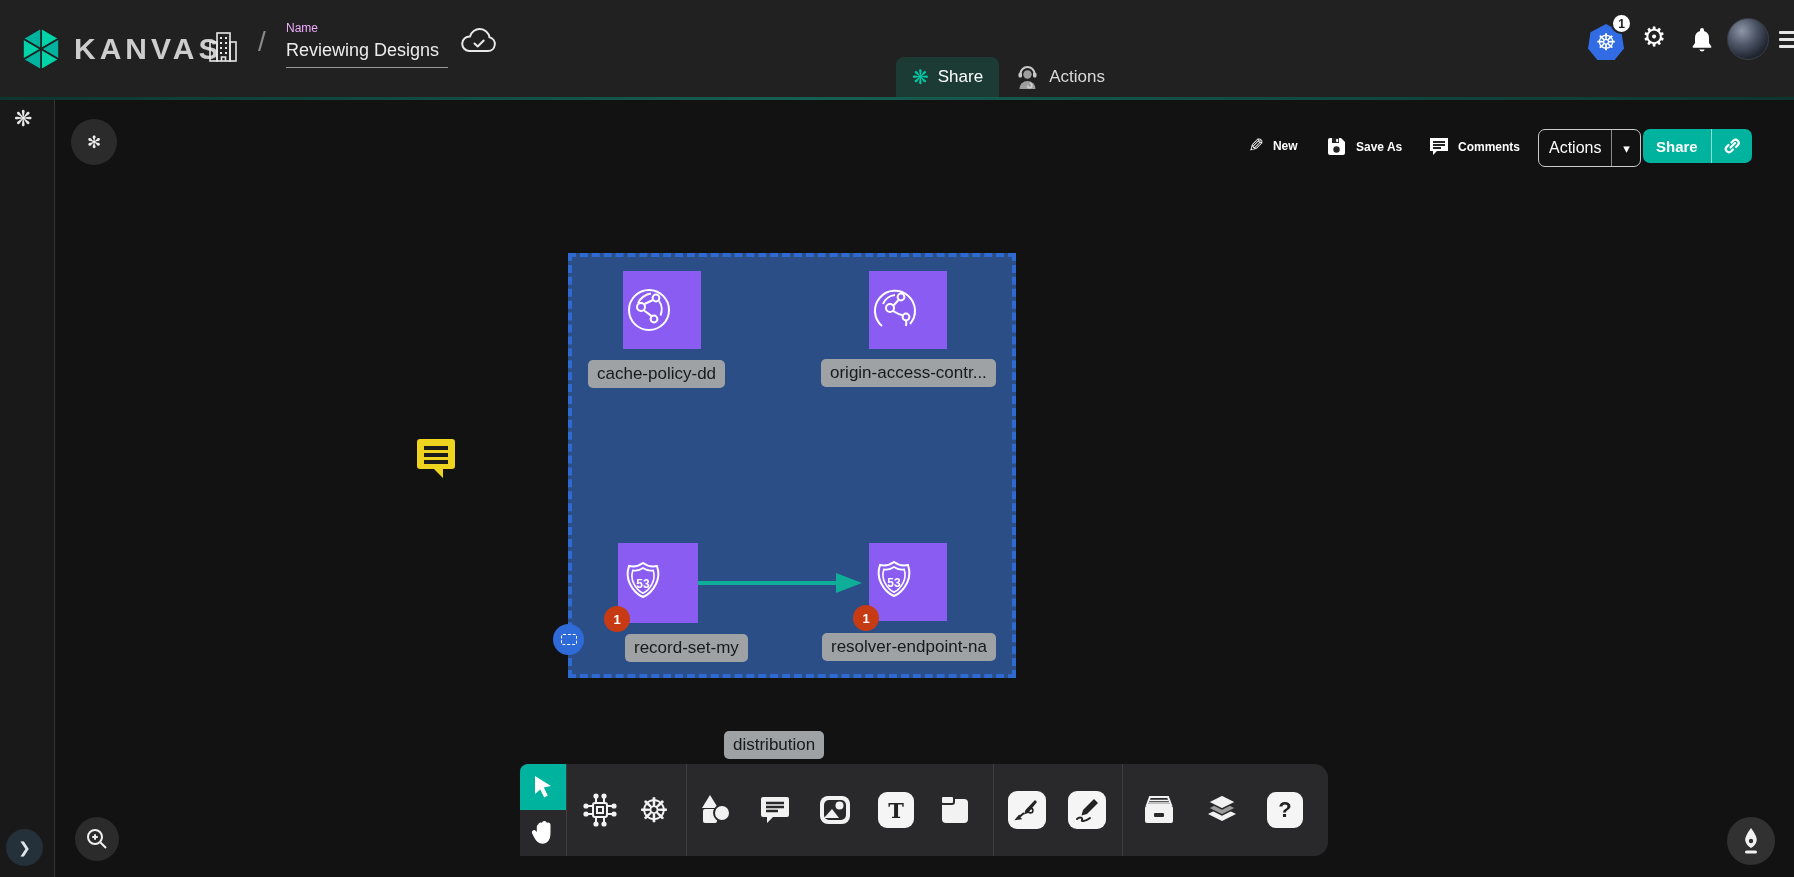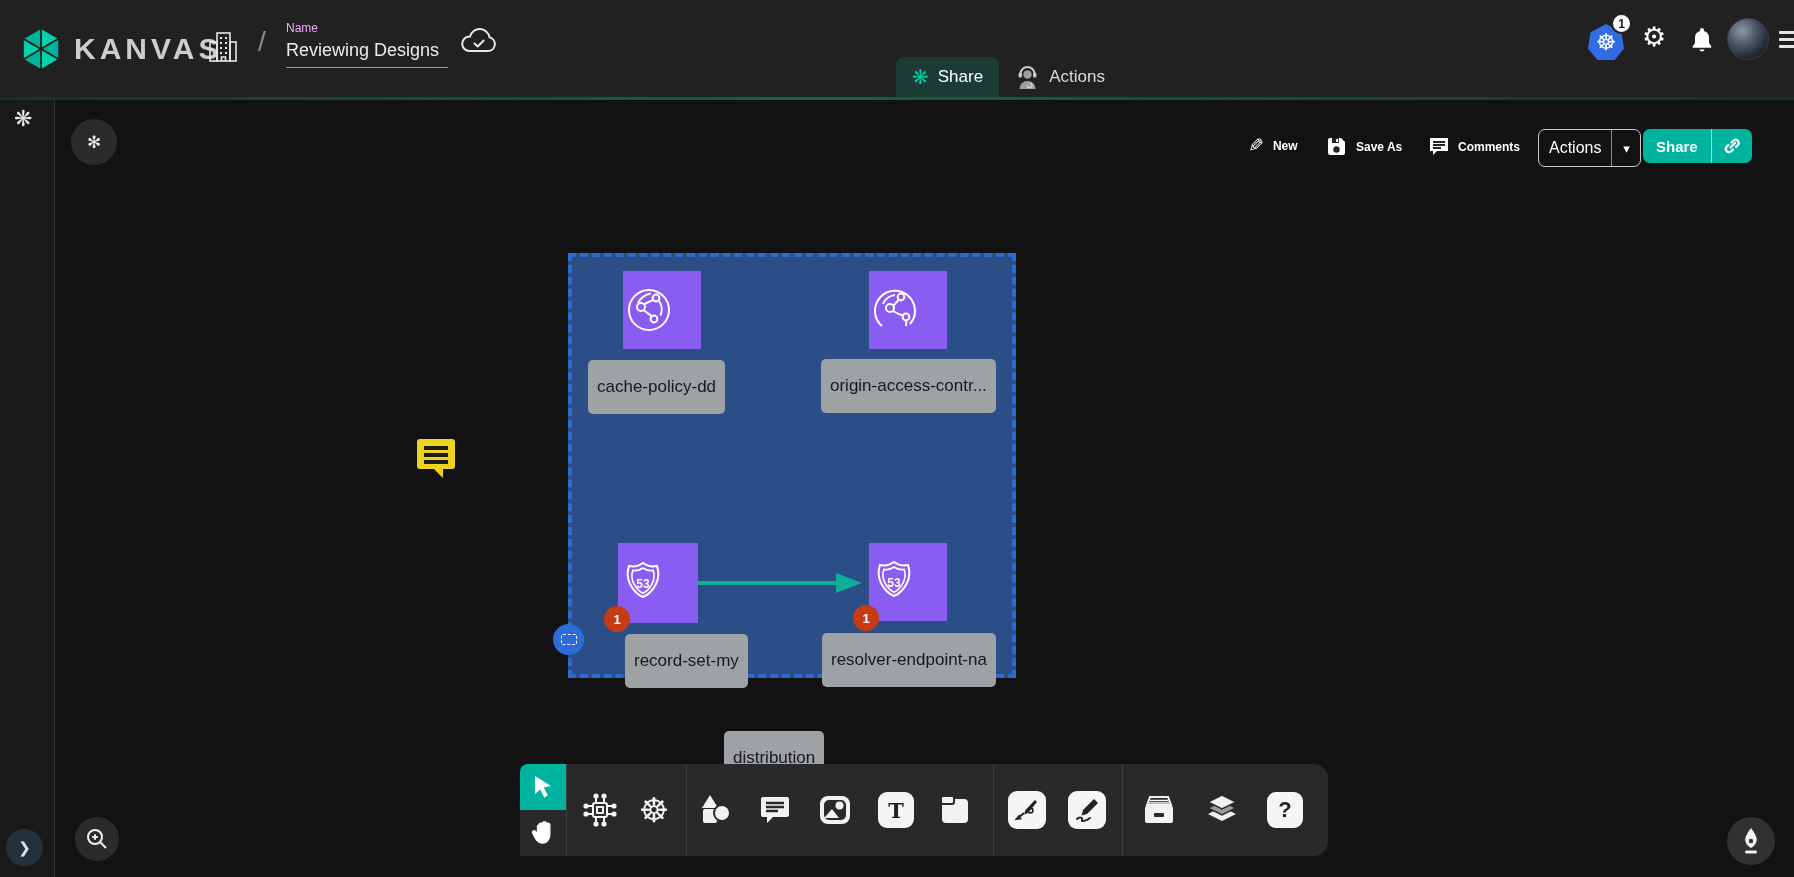--- a/index.html
+++ b/index.html
@@ -67,21 +67,21 @@
     background:#00b39f;border-radius:7px;overflow:hidden;cursor:pointer;}
   .share-main{display:flex;align-items:center;padding:0 13px;color:#fff;font-size:15px;font-weight:700;}
   .share-link{display:flex;align-items:center;justify-content:center;width:41px;
     border-left:1px solid rgba(255,255,255,.55);}
 
   
   .selection-group{position:absolute;left:568px;top:253px;width:448px;height:425px;
     background:#2b4e87;border:4px dashed #2e6ad1;}
   .node{position:absolute;width:78px;height:78px;background:#8a5cf2;display:flex;
     align-items:center;justify-content:flex-start;cursor:pointer;text-decoration:underline;}
-  .chip{position:absolute;background:#9fa2a5;color:#17191b;font-size:17px;padding:17px 9px;
+  .chip{position:absolute;background:#9fa2a5;color:#17191b;font-size:17px;padding:4px 9px;
     border-radius:5px;white-space:nowrap;}
   .badge{position:absolute;width:26px;height:26px;border-radius:50%;background:#c63b13;
     color:#fff;font-size:13px;font-weight:700;display:flex;align-items:center;justify-content:center;}
   .sel-handle{position:absolute;left:553px;top:624px;width:31px;height:31px;border-radius:50%;
     background:#2f6bd8;display:flex;align-items:center;justify-content:center;cursor:pointer;}
   .sel-handle .mini{width:16px;height:11px;border:1.5px dashed #fff;border-radius:2px;}
 
   
   .dock{position:absolute;left:520px;top:764px;width:808px;height:92px;background:#29292b;
     border-radius:8px 14px 14px 0;}

